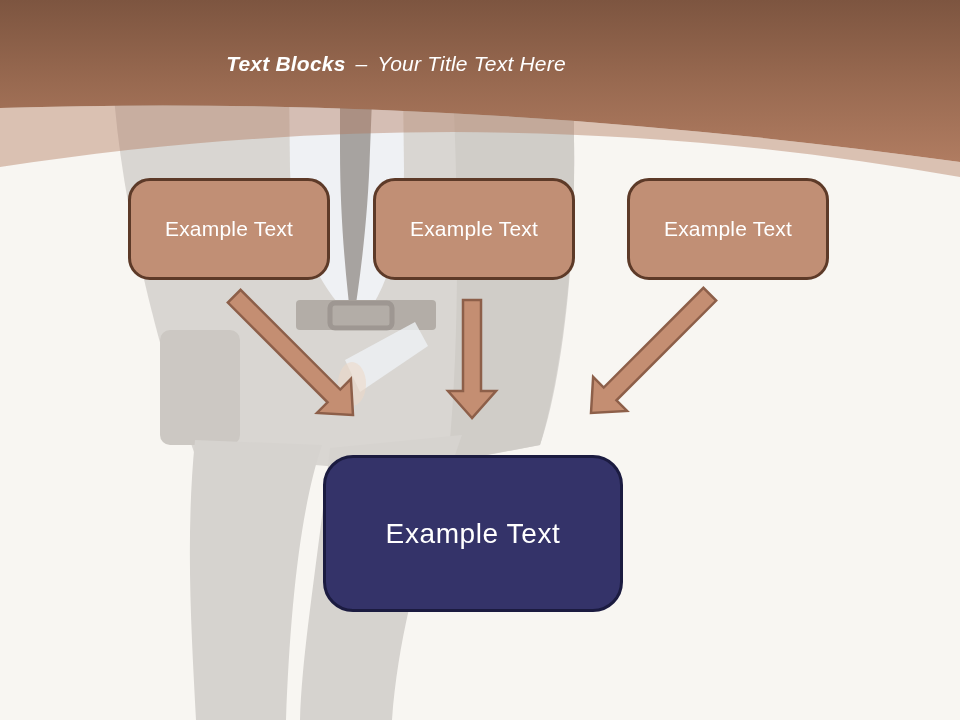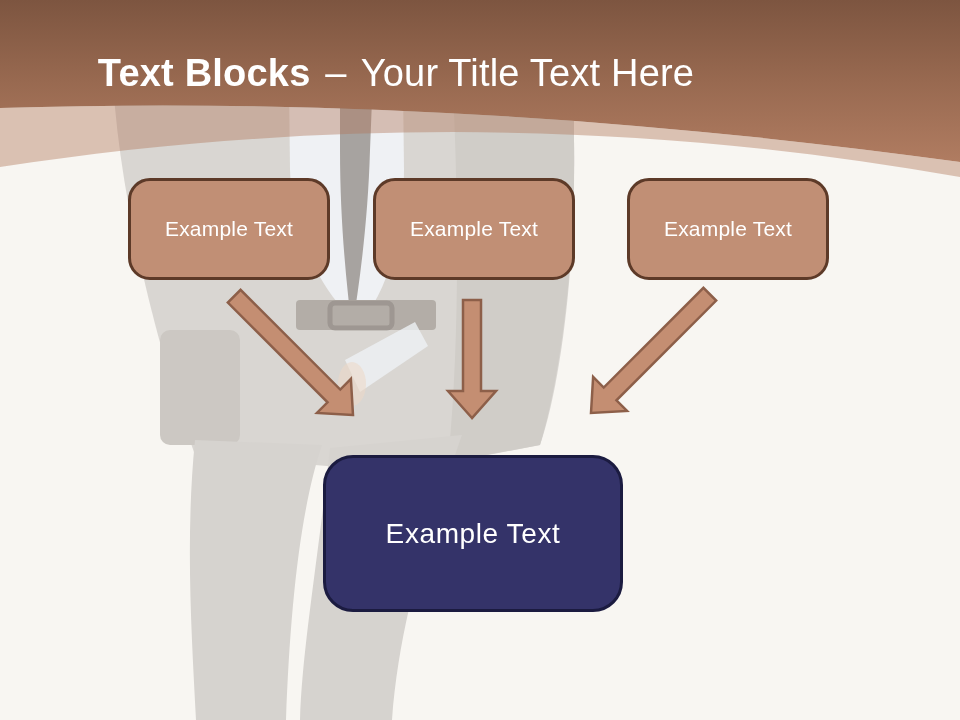--- a/index.html
+++ b/index.html
@@ -3,21 +3,21 @@
 <meta charset="utf-8">
 <style>
   html,body{margin:0;padding:0;}
   body{width:960px;height:720px;overflow:hidden;font-family:"Liberation Sans",sans-serif;}
   .slide{position:relative;width:960px;height:720px;background:#f8f6f2;overflow:hidden;}
 
   svg.bg{position:absolute;left:0;top:0;width:960px;height:720px;z-index:0;}
   svg.header{position:absolute;left:0;top:0;width:960px;height:230px;z-index:1;}
 
   .title{position:absolute;left:0;top:52px;width:792px;text-align:center;z-index:2;
-         color:#ffffff;font-size:38px;letter-spacing:0.2px;white-space:nowrap;}
+         color:#ffffff;font-size:21px;letter-spacing:0.2px;white-space:nowrap;font-style:italic;}
   .t-bold{font-weight:700;}
   .t-sep{font-weight:400;margin:0 4px;}
   .t-rest{font-weight:400;}
 
   .text-block{position:absolute;top:178px;width:202px;height:102px;box-sizing:border-box;
               background:#c18f75;border:3px solid #5d3a28;border-radius:22px;z-index:2;
               display:flex;align-items:center;justify-content:center;}
   .text-block span{color:#ffffff;font-size:21px;letter-spacing:0.2px;}
   #tb1{left:128px;} #tb2{left:373px;} #tb3{left:627px;}
 

